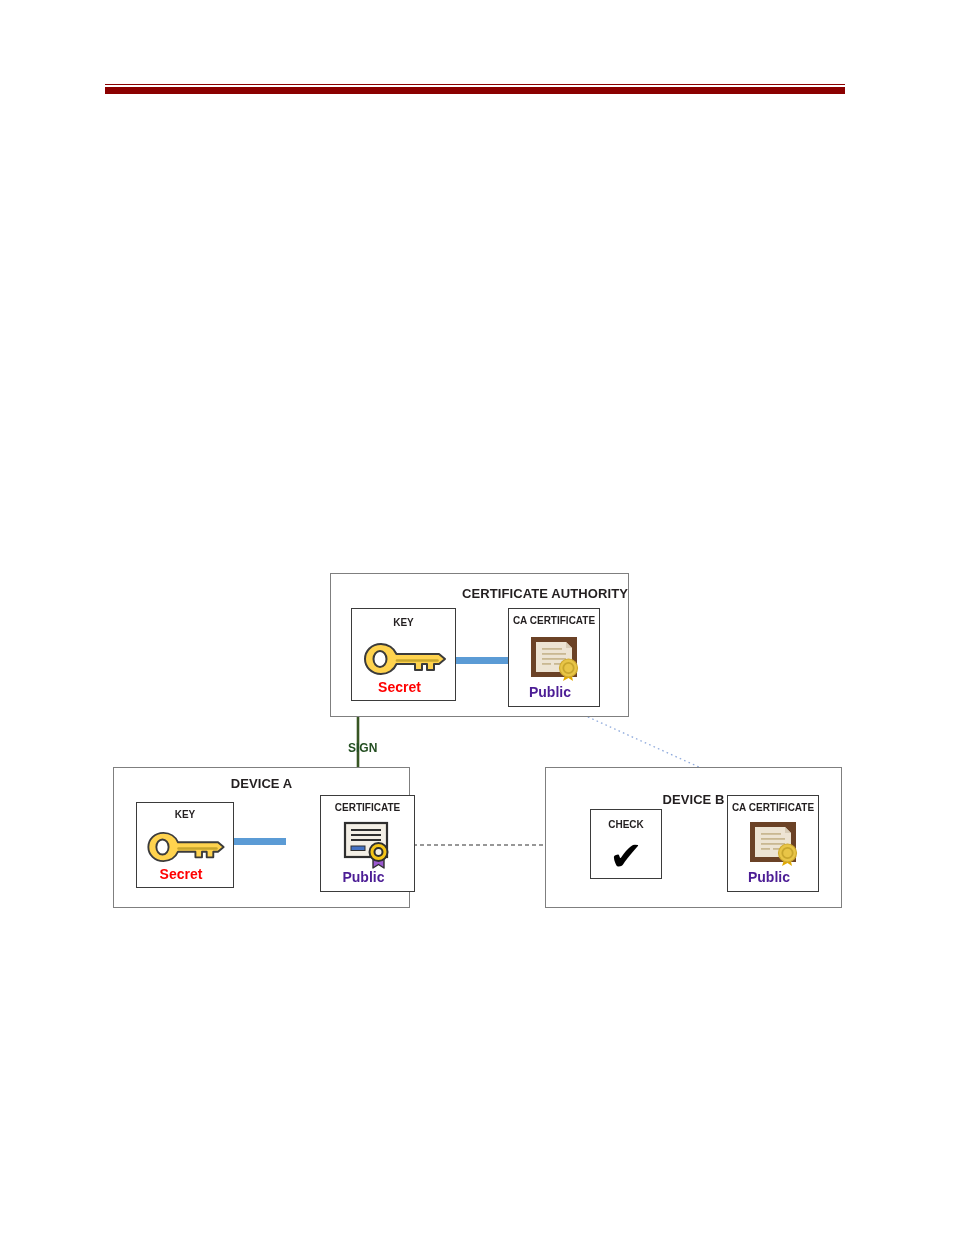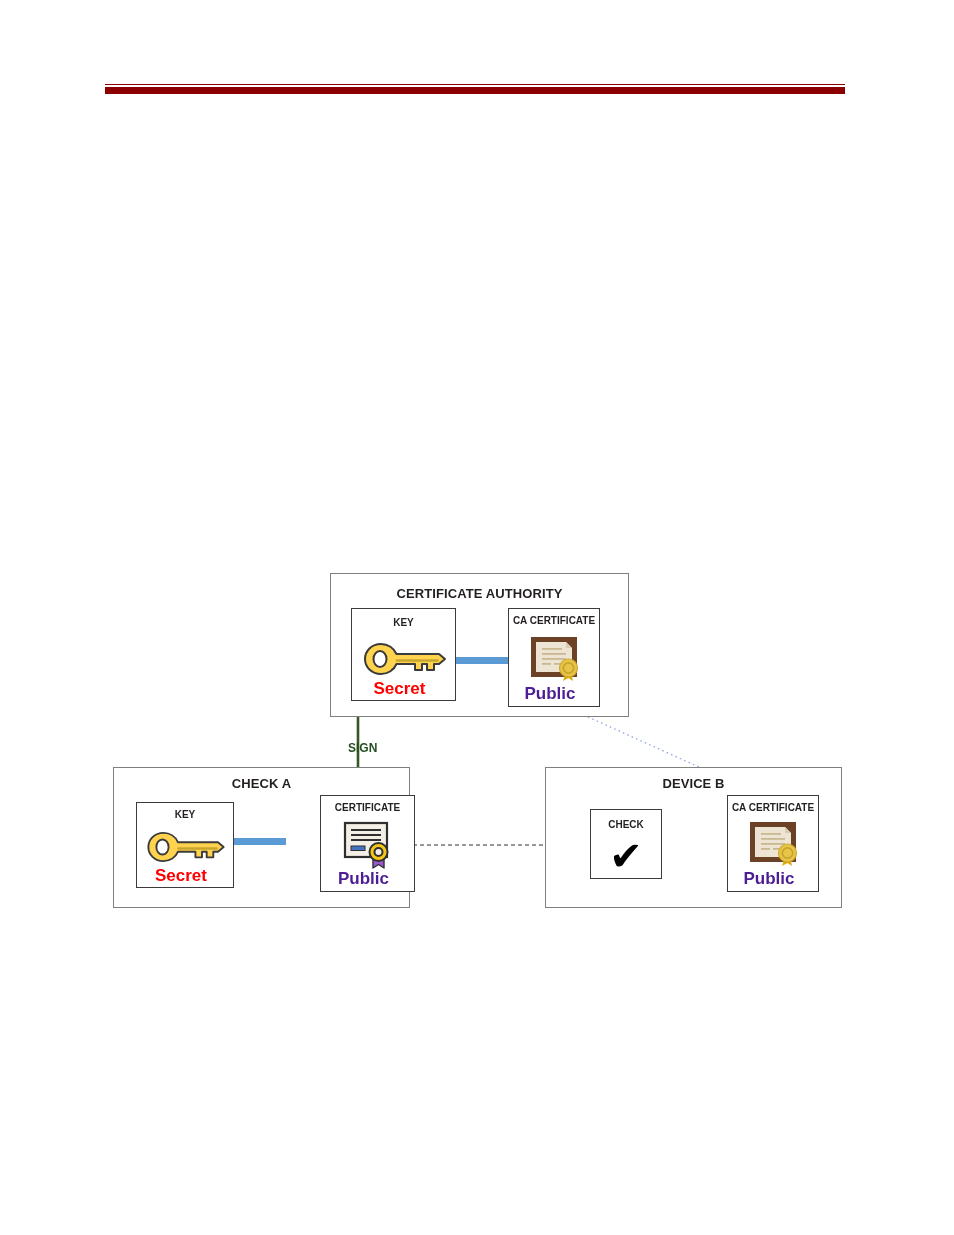--- a/index.html
+++ b/index.html
@@ -75,21 +75,21 @@
     left: 0; right: 0;
     text-align: center;
     font-size: 10px;
     font-weight: bold;
     color: #231f20;
   }
   .item-caption {
     position: absolute;
     left: 0; right: 8px;
     text-align: center;
-    font-size: 17px;
+    font-size: 14px;
     font-weight: bold;
   }
   .cap-secret { color: #ff0000; }
   .cap-public { color: #4c1d95; }
 
   .icon-holder {
     position: absolute;
     display: block;
   }
 
@@ -145,21 +145,21 @@
     <line x1="566" y1="707" x2="772" y2="800" stroke="#8FAADC" stroke-width="1.3" stroke-dasharray="1.6 3.2"></line>
 
     <line x1="358" y1="717" x2="358" y2="797" stroke="#375623" stroke-width="2.6" marker-end="url(#arrow-green)"></line>
 
     <line x1="385" y1="845" x2="588" y2="845" stroke="#303030" stroke-width="1.2" stroke-dasharray="4 3" marker-end="url(#arrow-gray)"></line>
 
     <line x1="725" y1="845" x2="660" y2="845" stroke="#303030" stroke-width="1.2" stroke-dasharray="4 3" marker-end="url(#arrow-gray)"></line>
   </svg>
 
   <div class="group-box" style="left:330px; top:573px; width:299px; height:144px;">
-    <div class="group-title" style="top:12px;">CERTIFICATE AUTHORITY</div>
+    <div class="group-title" style="top:12px;text-align:right;">CERTIFICATE AUTHORITY</div>
   </div>
 
   <div class="item-box" style="left:351px; top:608px; width:105px; height:93px;">
     <div class="item-title" style="top:8px;">KEY</div>
     <span class="icon-holder" style="left:11px; top:33px; width:84px; height:34px;">
       <svg width="84" height="34" viewBox="0 0 84 34">
         <path d="M18,2 C8.5,2 2,9 2,17 C2,25 8.5,32 18,32 C25,32 31,28 33.5,22 L52,22 L52,28 L59,28 L59,22 L64,22 L64,28 L71,28 L71,22 L76,22 L82,17 L76,12 L33.5,12 C31,6 25,2 18,2 Z" fill="#FFD34E" stroke="#3B3B3B" stroke-width="2" stroke-linejoin="round"></path>
         <ellipse cx="17" cy="17" rx="6.5" ry="8" fill="#FFFFFF" stroke="#3B3B3B" stroke-width="2"></ellipse>
         <path d="M34,18.5 L74.5,18.5" stroke="#C8A62E" stroke-width="2.6" stroke-linecap="round"></path>
       </svg>
@@ -185,21 +185,21 @@
         <circle cx="38.5" cy="32" r="9" fill="#E8C547" stroke="#CFA92E" stroke-width="1.2"></circle>
         <circle cx="38.5" cy="32" r="5.2" fill="none" stroke="#C8A62E" stroke-width="1.8"></circle>
       </svg>
     </span>
     <div class="item-caption cap-public" style="top:75px;">Public</div>
   </div>
 
   <div class="sign-label" style="left:348px; top:741px;text-align:center;">SIGN</div>
 
   <div class="group-box" style="left:113px; top:767px; width:297px; height:141px;">
-    <div class="group-title" style="top:8px;">CHECK A</div>
+    <div class="group-title" style="top:8px;">DEVICE A</div>
   </div>
 
   <div class="item-box" style="left:136px; top:802px; width:98px; height:86px;">
     <div class="item-title" style="top:6px;">KEY</div>
     <span class="icon-holder" style="left:9px; top:28px; width:80px; height:32px;">
       <svg width="80" height="32" viewBox="0 0 84 34">
         <path d="M18,2 C8.5,2 2,9 2,17 C2,25 8.5,32 18,32 C25,32 31,28 33.5,22 L52,22 L52,28 L59,28 L59,22 L64,22 L64,28 L71,28 L71,22 L76,22 L82,17 L76,12 L33.5,12 C31,6 25,2 18,2 Z" fill="#FFD34E" stroke="#3B3B3B" stroke-width="2" stroke-linejoin="round"></path>
         <ellipse cx="17" cy="17" rx="6.5" ry="8" fill="#FFFFFF" stroke="#3B3B3B" stroke-width="2"></ellipse>
         <path d="M34,18.5 L74.5,18.5" stroke="#C8A62E" stroke-width="2.6" stroke-linecap="round"></path>
       </svg>
@@ -220,21 +220,21 @@
         <rect x="8" y="25" width="14" height="4.5" fill="#4472C4" stroke="#2F2F2F" stroke-width="1"></rect>
         <path d="M30,36 L30,47 L35.5,43.5 L41,47 L41,36 Z" fill="#9B59D0" stroke="#2F2F2F" stroke-width="1.4" stroke-linejoin="round"></path>
         <circle cx="35.5" cy="31" r="9" fill="#F5C518" stroke="#2F2F2F" stroke-width="2"></circle>
         <circle cx="35.5" cy="31" r="4" fill="#F3EFE6" stroke="#2F2F2F" stroke-width="2"></circle>
       </svg>
     </span>
     <div class="item-caption cap-public" style="top:73px;">Public</div>
   </div>
 
   <div class="group-box" style="left:545px; top:767px; width:297px; height:141px;">
-    <div class="group-title" style="top:8px;">DEVICE B</div>
+    <div class="group-title" style="top:24px;">DEVICE B</div>
   </div>
 
   <div class="item-box" style="left:590px; top:809px; width:72px; height:70px;">
     <div class="item-title" style="top:9px;">CHECK</div>
     <div class="check-mark" style="top:26px;">✔</div>
   </div>
 
   <div class="item-box" style="left:727px; top:795px; width:92px; height:97px;">
     <div class="item-title" style="top:6px;">CA CERTIFICATE</div>
     <span class="icon-holder" style="left:21px; top:25px; width:52px; height:46px;">

